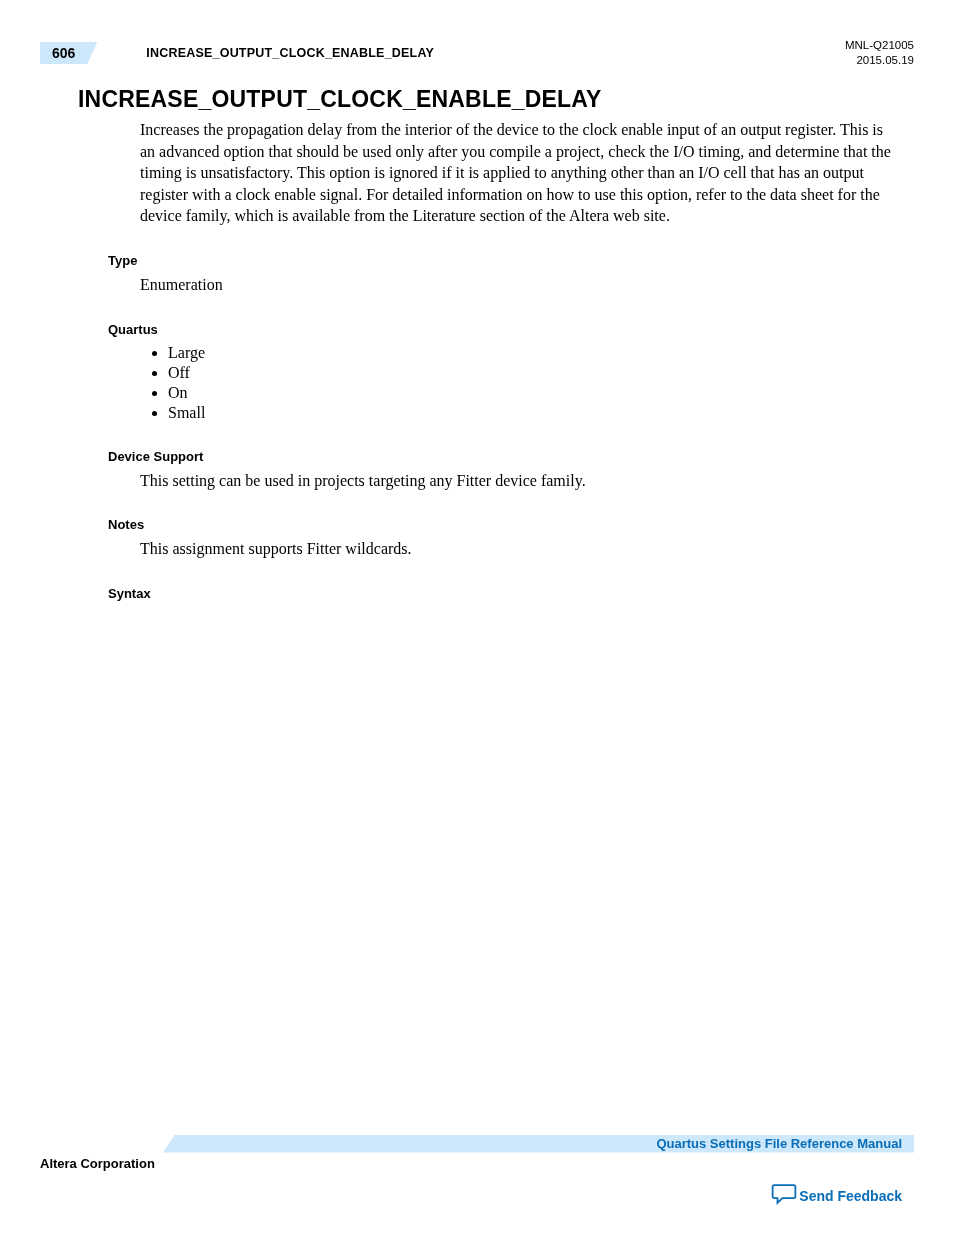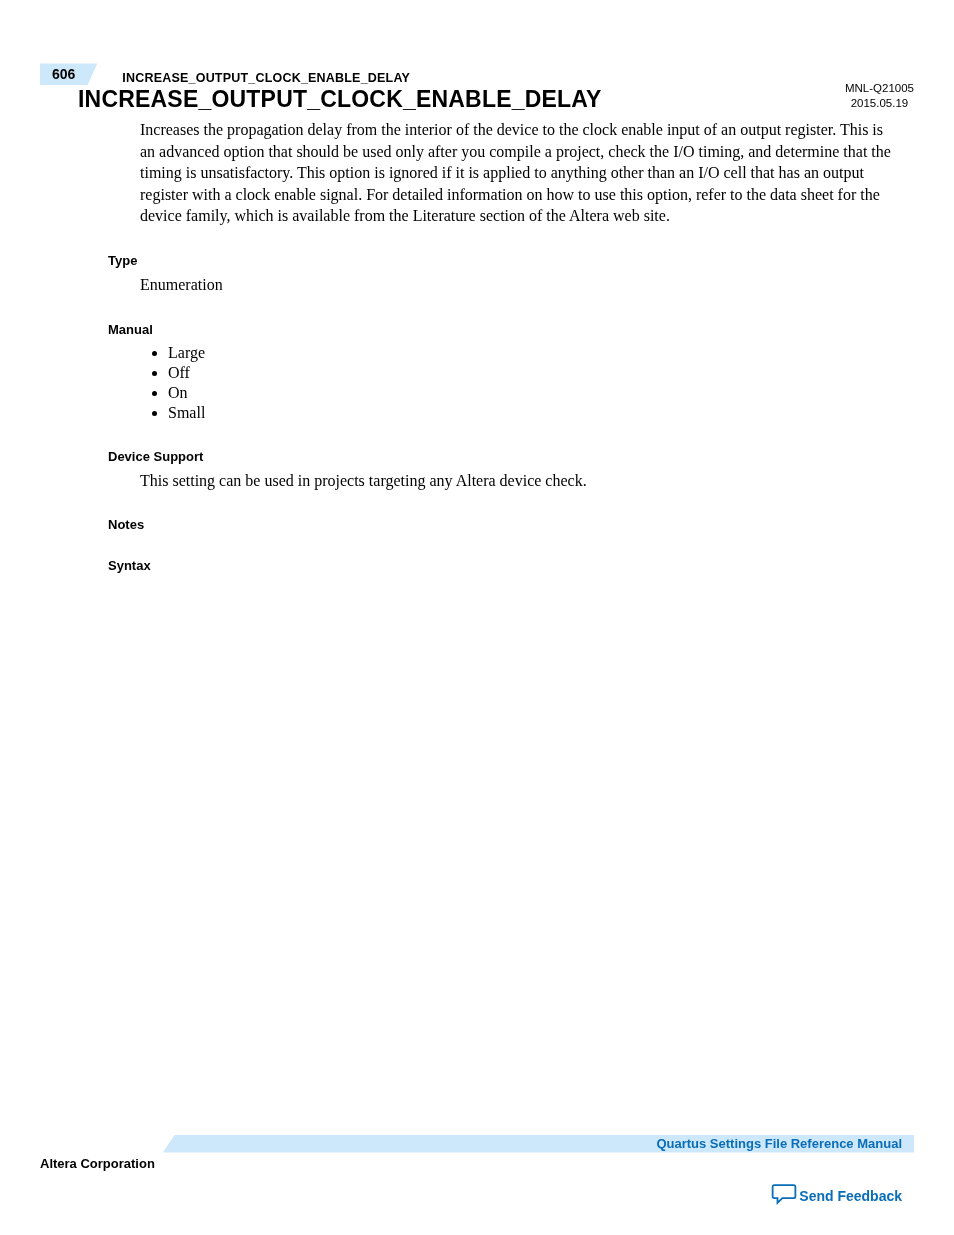--- a/index.html
+++ b/index.html
@@ -11,35 +11,35 @@
     color: #000;
     position: relative;
   }
   .sans { font-family: 'Segoe UI', 'Helvetica Neue', Arial, sans-serif; }
 
   .header {
     position: absolute;
     top: 38px; left: 40px; right: 40px;
     display: flex; justify-content: space-between; align-items: center;
   }
-  .header-left { display: flex; align-items: flex-end; }
+  .header-left { display: flex; align-items: center; gap: 24px; }
   .page-chip {
     background: #cde8fa;
     padding: 3px 22px 3px 12px;
     font-weight: 700;
     font-size: 14px;
     clip-path: polygon(0 0, 100% 0, calc(100% - 10px) 100%, 0 100%);
     margin-right: 25px;
   }
   .header-title-small {
     font-weight: 700;
     font-size: 12.5px;
     letter-spacing: .2px;
   }
-  .header-right { text-align: center; font-size: 11.5px; line-height: 1.3; margin-top: 43px; }
+  .header-right { text-align: right; font-size: 11.5px; line-height: 1.3; }
 
   .content {
     position: absolute;
     top: 86px; left: 78px; right: 52px;
   }
   h1.main-heading {
     font-family: 'Segoe UI', 'Helvetica Neue', Arial, sans-serif;
     font-weight: 700;
     font-size: 23px;
     letter-spacing: .2px;
@@ -120,32 +120,33 @@
   </div>
 </div>
 
 <div class="content">
   <h1 class="main-heading">INCREASE_OUTPUT_CLOCK_ENABLE_DELAY</h1>
   <p class="body-text">Increases the propagation delay from the interior of the device to the clock enable input of an output register. This is an advanced option that should be used only after you compile a project, check the I/O timing, and determine that the timing is unsatisfactory. This option is ignored if it is applied to anything other than an I/O cell that has an output register with a clock enable signal. For detailed information on how to use this option, refer to the data sheet for the device family, which is available from the Literature section of the Altera web site.</p>
 
   <div class="section-head">Type</div>
   <p class="section-body">Enumeration</p>
 
-  <div class="section-head">Manual</div>
+  <div class="section-head">Quartus</div>
   <ul class="values">
     <li>Large</li>
     <li>Off</li>
     <li>On</li>
     <li>Small</li>
   </ul>
 
   <div class="section-head">Device Support</div>
-  <p class="section-body">This setting can be used in projects targeting any Altera device check.</p>
+  <p class="section-body">This setting can be used in projects targeting any Fitter device family.</p>
 
   <div class="section-head">Notes</div>
+  <p class="section-body">This assignment supports Fitter wildcards.</p>
 
   <div class="section-head">Syntax</div>
 </div>
 
 <div class="footer">
   <div class="footer-bar">
     <span class="corp">Altera Corporation</span>
     <div class="ribbon">
       <span class="ribbon-text">Quartus Settings File Reference Manual</span>
     </div>

